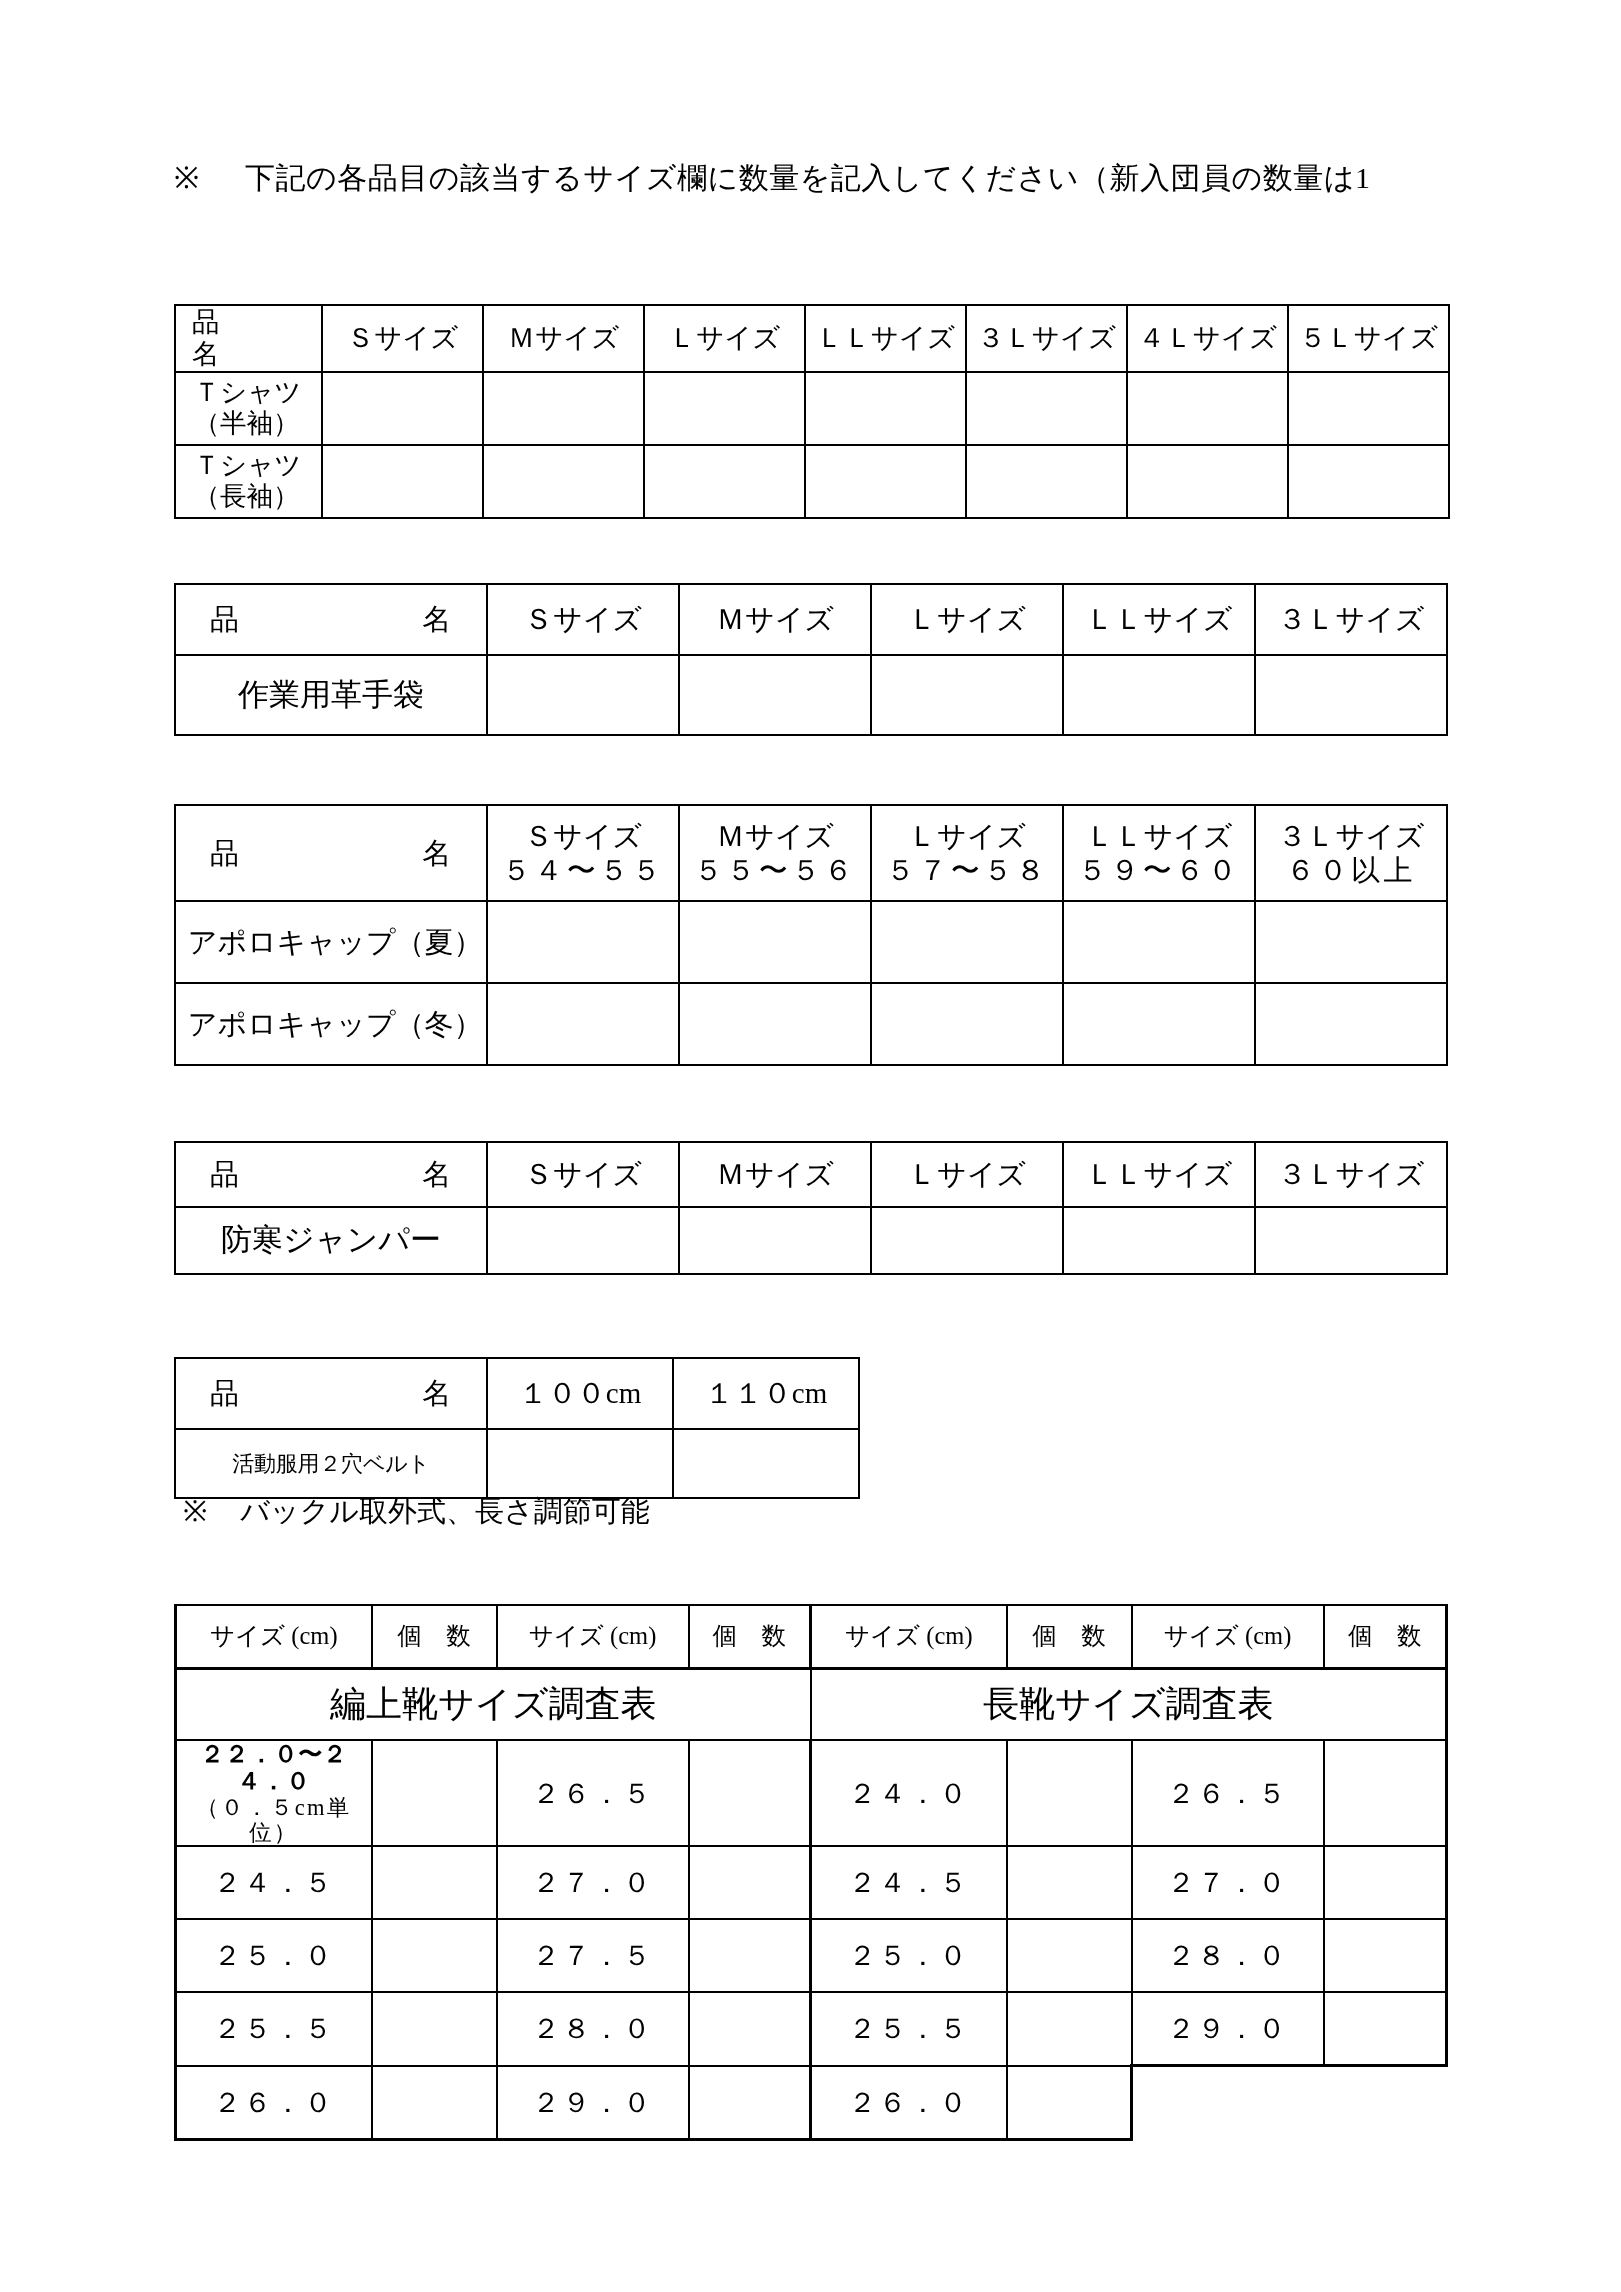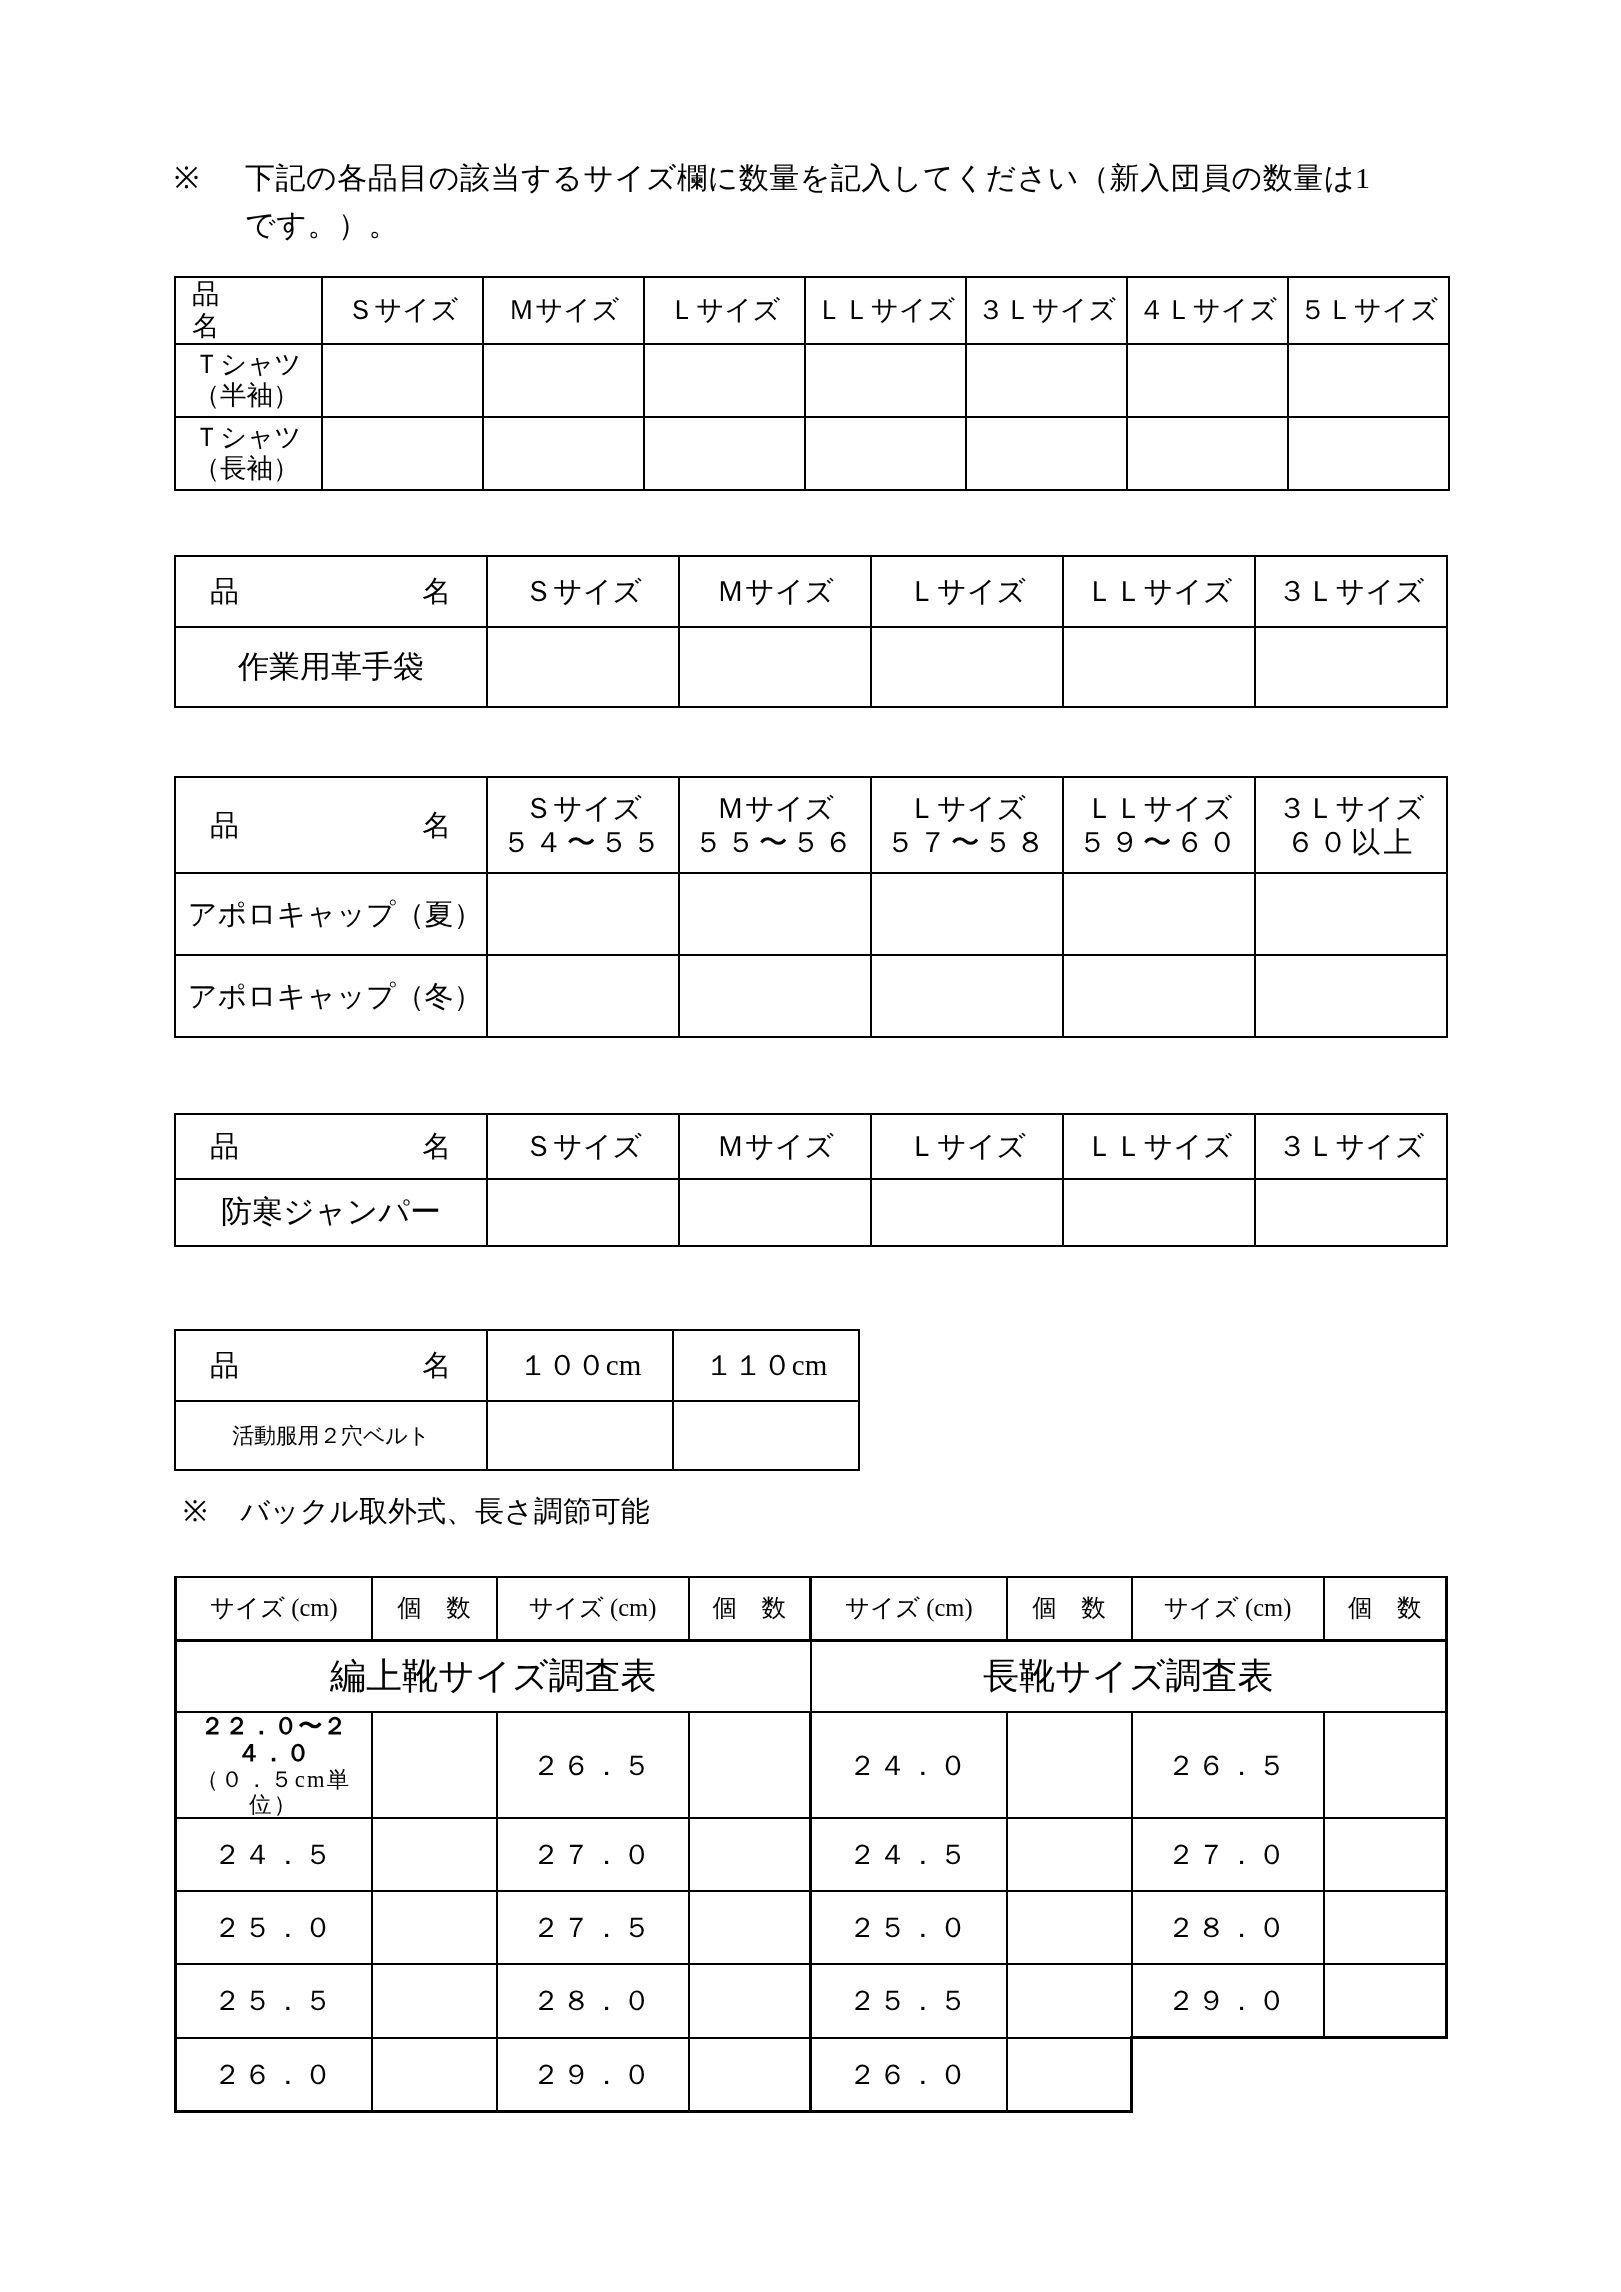--- a/index.html
+++ b/index.html
@@ -48,20 +48,21 @@
     padding-left: 71px;
     white-space: nowrap;
   }
 
   
   table.grid {
     position: absolute;
     border-collapse: collapse;
     table-layout: fixed;
     font-size: 28px;
+    margin-top: 28px;
   }
   table.grid td, table.grid th {
     border: 2px solid #000;
     text-align: center;
     vertical-align: middle;
     font-weight: normal;
     padding: 0;
     line-height: 1.18;
   }
   .hname {
@@ -164,21 +165,20 @@
   .thickleft { border-left-width: 3.9px !important; }
 </style>
 </head>
 <body>
 
 <div class="page">
 
   <div class="note-block">
     <span class="note-mark">※</span>
     <span class="note-line1">下記の各品目の該当するサイズ欄に数量を記入してください（新入団員の数量は1</span>
-    <span class="note-line2">です。）。</span>
   </div>
 
   <table class="grid" id="tbl-tshirt">
     <colgroup>
       <col style="width:147px">
         <col style="width:161px">
         <col style="width:161px">
       <col style="width:161px">
         <col style="width:161px">
         <col style="width:161px">

